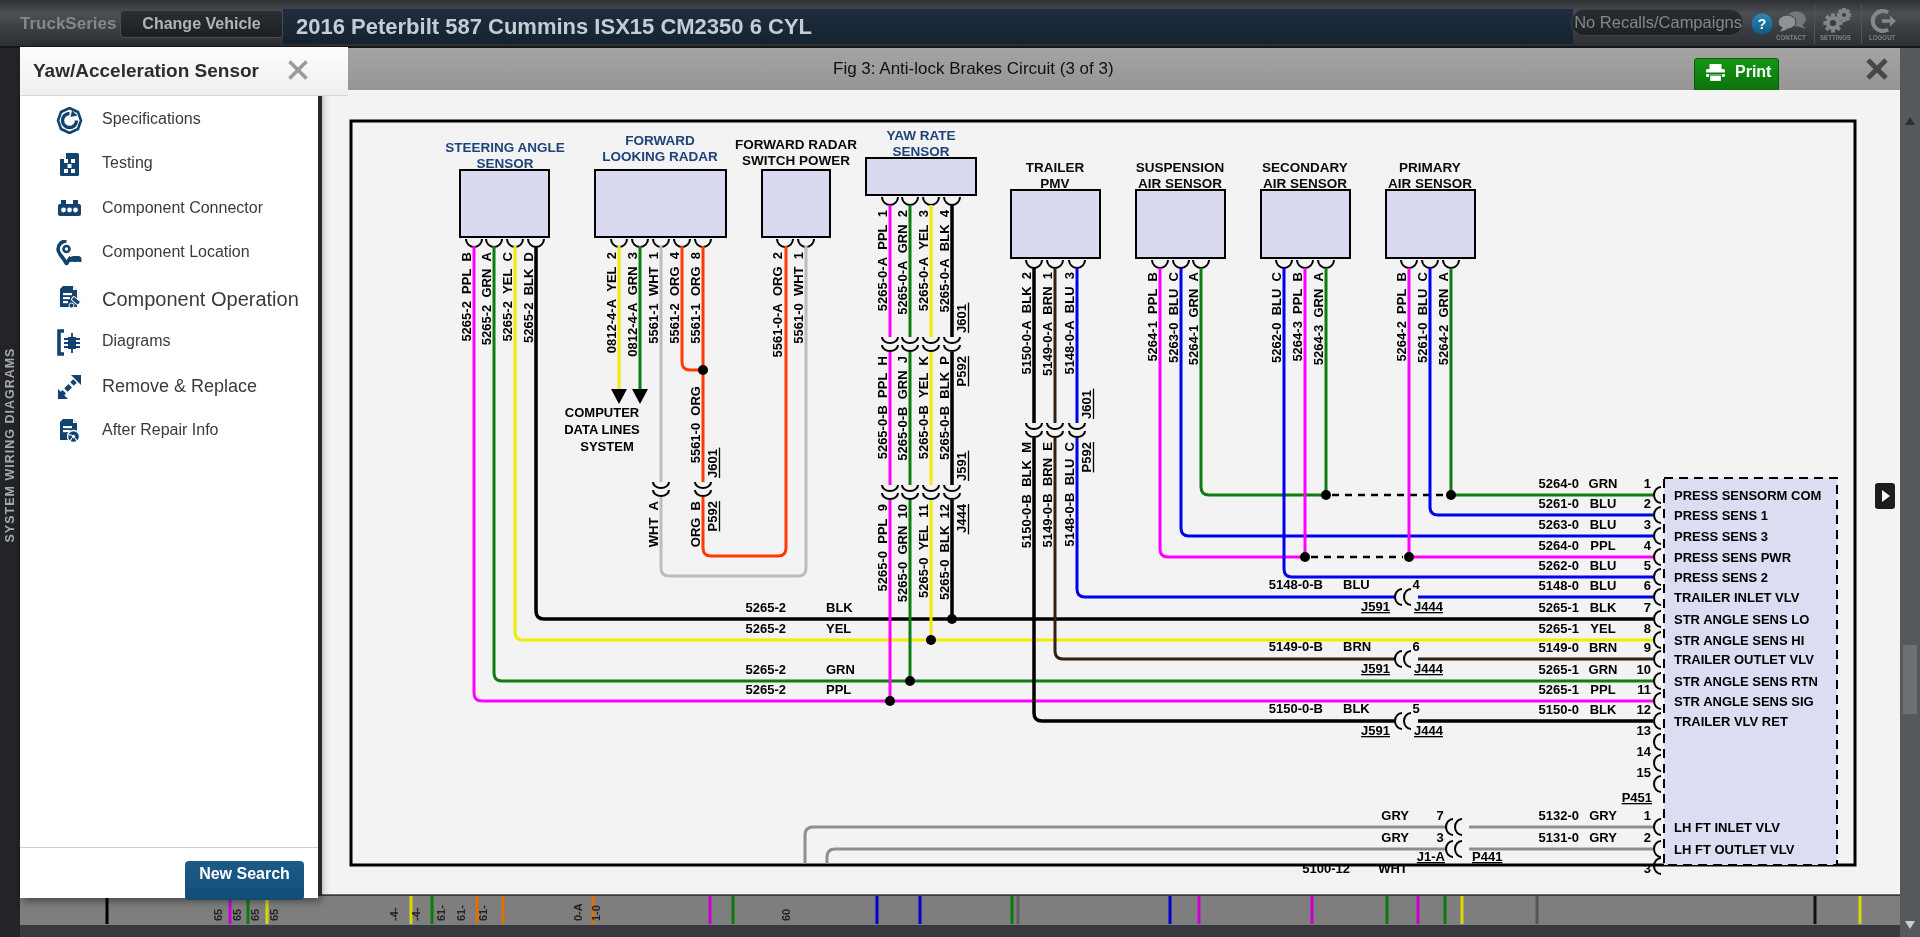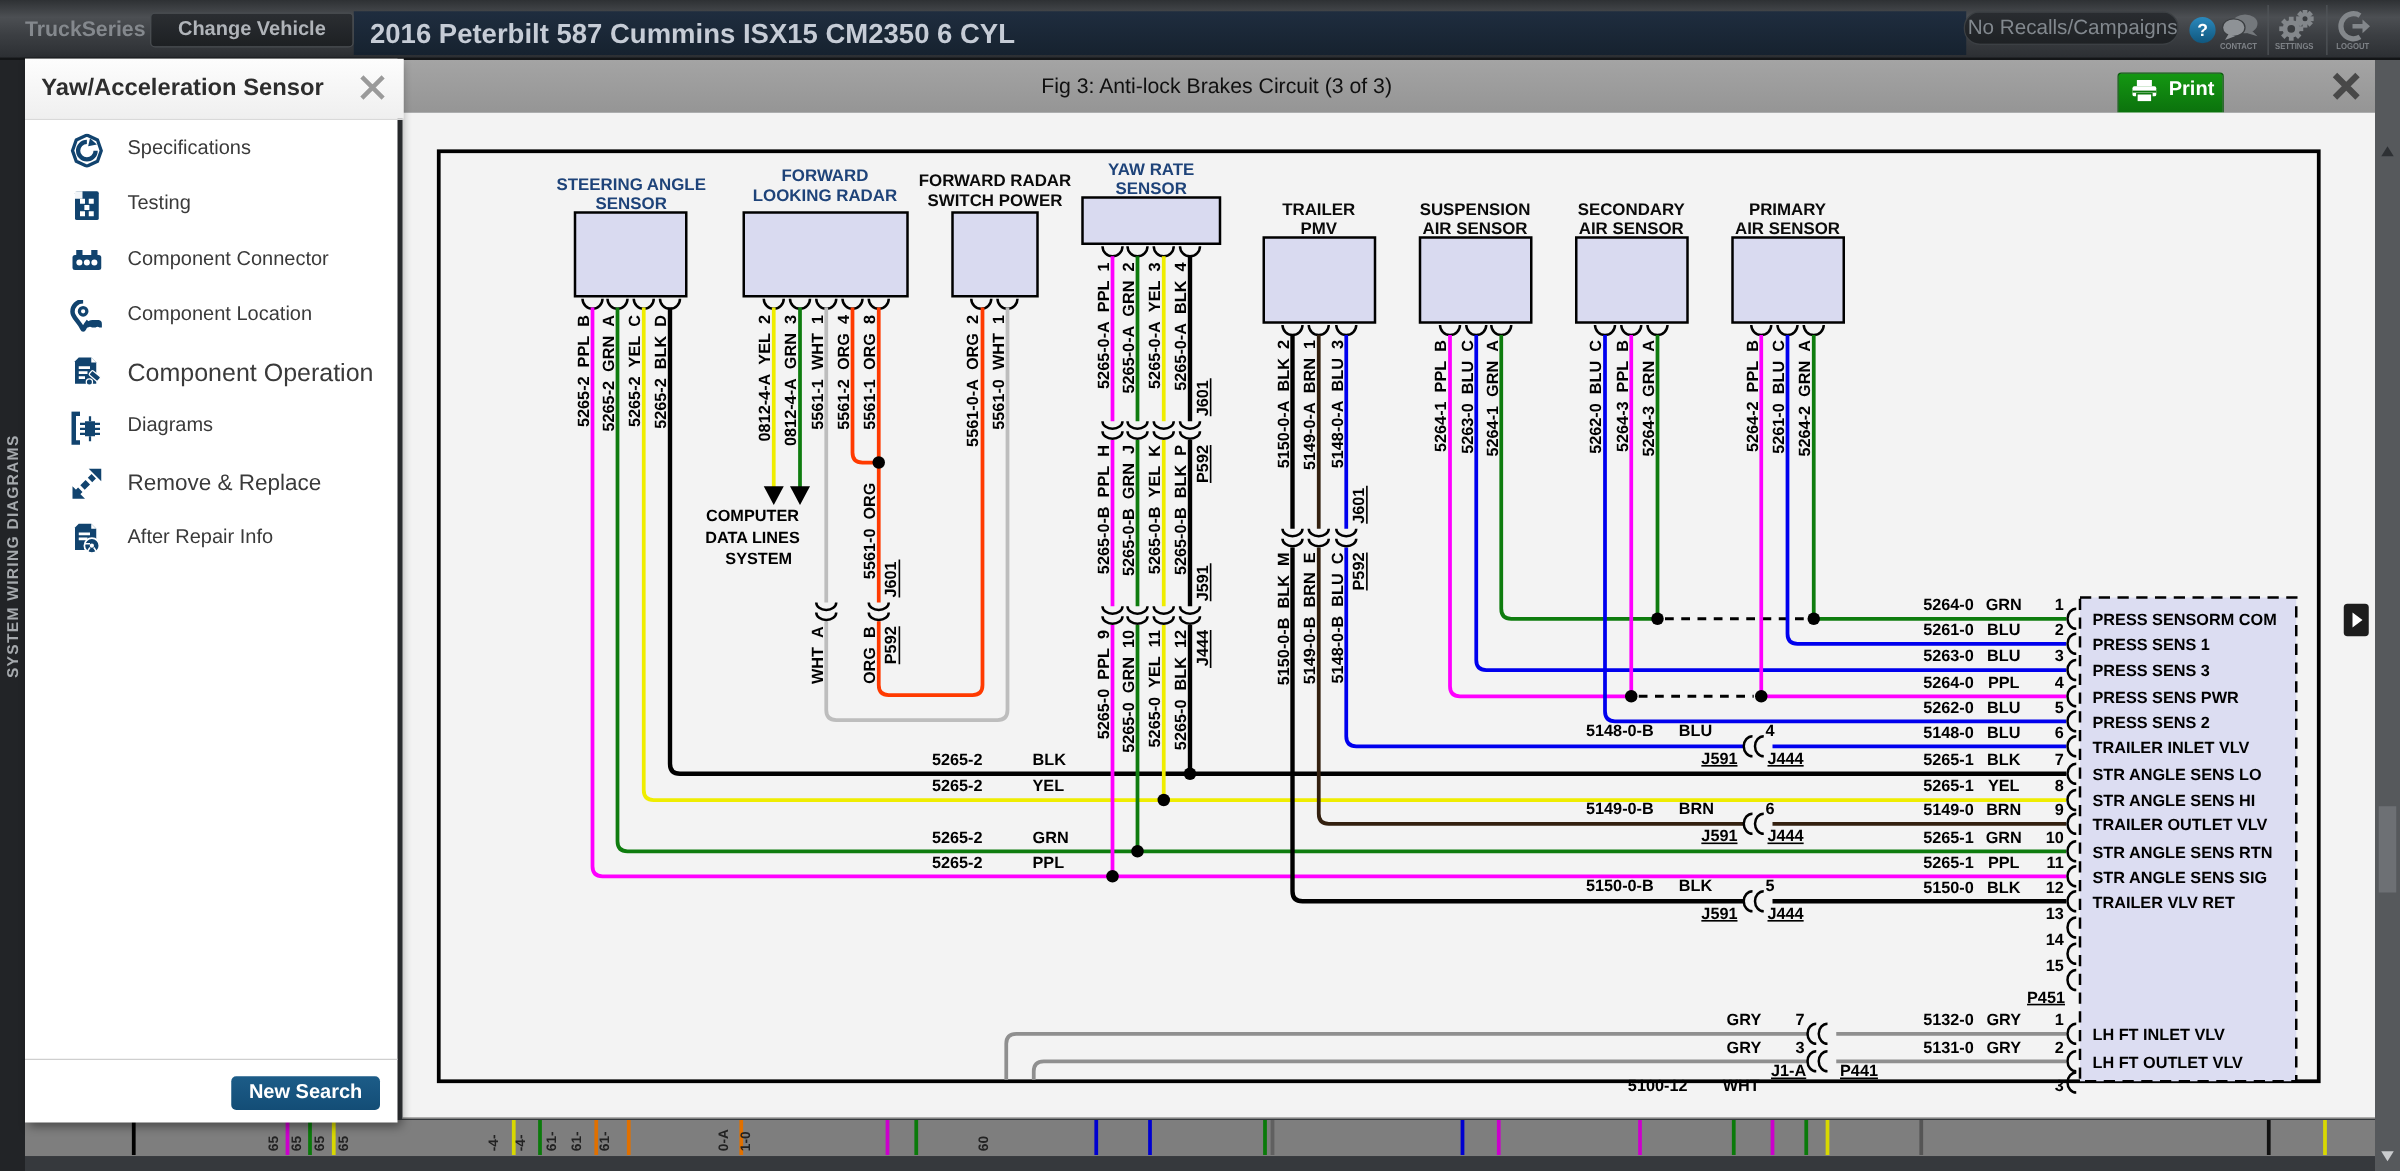--- a/index.html
+++ b/index.html
@@ -461,21 +461,21 @@
   <svg class="abs" style="left:4px;top:68px" width="12" height="10" viewBox="0 0 12 10">
       <path d="M6 1 L11 9 L1 9 Z" fill="#2e3134"></path>
     </svg>
   <div class="abs" style="left:3px;top:597px;width:14px;height:69px;background:#6d7074"></div>
   <svg class="abs" style="left:4px;top:872px" width="12" height="10" viewBox="0 0 12 10">
       <path d="M1 1 L11 1 L6 9 Z" fill="#caccce"></path>
     </svg>
 </div>
 
 <div class="abs" style="left:20px;top:47px;width:298px;height:851px;background:#fff;box-shadow:3px 3px 8px rgba(0,0,0,0.45)">
-  <div class="abs" style="left:0;top:0;width:303px;height:49px;background:linear-gradient(180deg,#fdfdfd,#efefef);border-bottom:1px solid #d9d9d9">
+  <div class="abs" style="left:0;top:0;width:328px;height:49px;background:linear-gradient(180deg,#fdfdfd,#efefef);border-bottom:1px solid #d9d9d9">
     <div class="abs" style="left:13px;top:13px;font-size:19px;font-weight:bold;color:#2d2d2d">Yaw/Acceleration Sensor</div>
     <svg class="abs" style="left:267px;top:12px" width="22" height="22" viewBox="0 0 22 22">
       <path d="M2.5 2.5 L19.5 19.5 M19.5 2.5 L2.5 19.5" stroke="#9a9a9a" stroke-width="3.6"></path>
       </svg>
   </div>
   <div style="position:absolute;left:36px;top:60px;width:27px;height:27px"><svg width="27" height="27" viewBox="0 0 27 27">
         <path d="M13.5 1 L22 5 L25 13.5 L22 22 L13.5 26 L5 22 L2 13.5 L5 5 Z" fill="none" stroke="#11436e" stroke-width="2.6"></path>
         <path d="M13.5 6.5 A 7 7 0 1 0 20.5 13.5" fill="none" stroke="#11436e" stroke-width="3.4"></path>
         <path d="M16 3.5 L21.5 8.5 L14.5 10 Z" fill="#11436e"></path>
       </svg></div>
@@ -533,15 +533,15 @@
         <path d="M7 2 L17 2 L21 6 L21 23 L4 23 L4 5 Z" fill="#11436e"></path>
         <path d="M17 2 L17 6 L21 6 Z" fill="#fff"></path>
         <rect x="7" y="9" width="9" height="2.2" fill="#fff"></rect>
         <rect x="7" y="13" width="7" height="2.2" fill="#fff"></rect>
         <circle cx="17.5" cy="19.5" r="6" fill="#11436e" stroke="#fff" stroke-width="1.4"></circle>
         <circle cx="17.5" cy="19.5" r="1.7" fill="#fff"></circle>
         <path d="M12 18 l4 0 M19 21 l2 3 M16 21 l-2 3" stroke="#fff" stroke-width="1.2"></path>
       </svg></div>
     <div style="position:absolute;left:82px;top:374px;font-size:16px;color:#3a3a3a">After Repair Info</div>
   <div class="abs" style="left:0;top:800px;width:298px;height:1px;background:#cfcfcf"></div>
-  <div class="abs" style="left:165px;top:814px;width:119px;height:27px;background:linear-gradient(180deg,#1c5c88,#134d76);
+  <div class="abs" style="left:165px;top:814px;width:119px;height:39px;background:linear-gradient(180deg,#1c5c88,#134d76);
        border-radius:4px;color:#fff;font-size:16px;font-weight:bold;text-align:center;line-height:26px">New Search</div>
 </div>
 
 </body></html>

